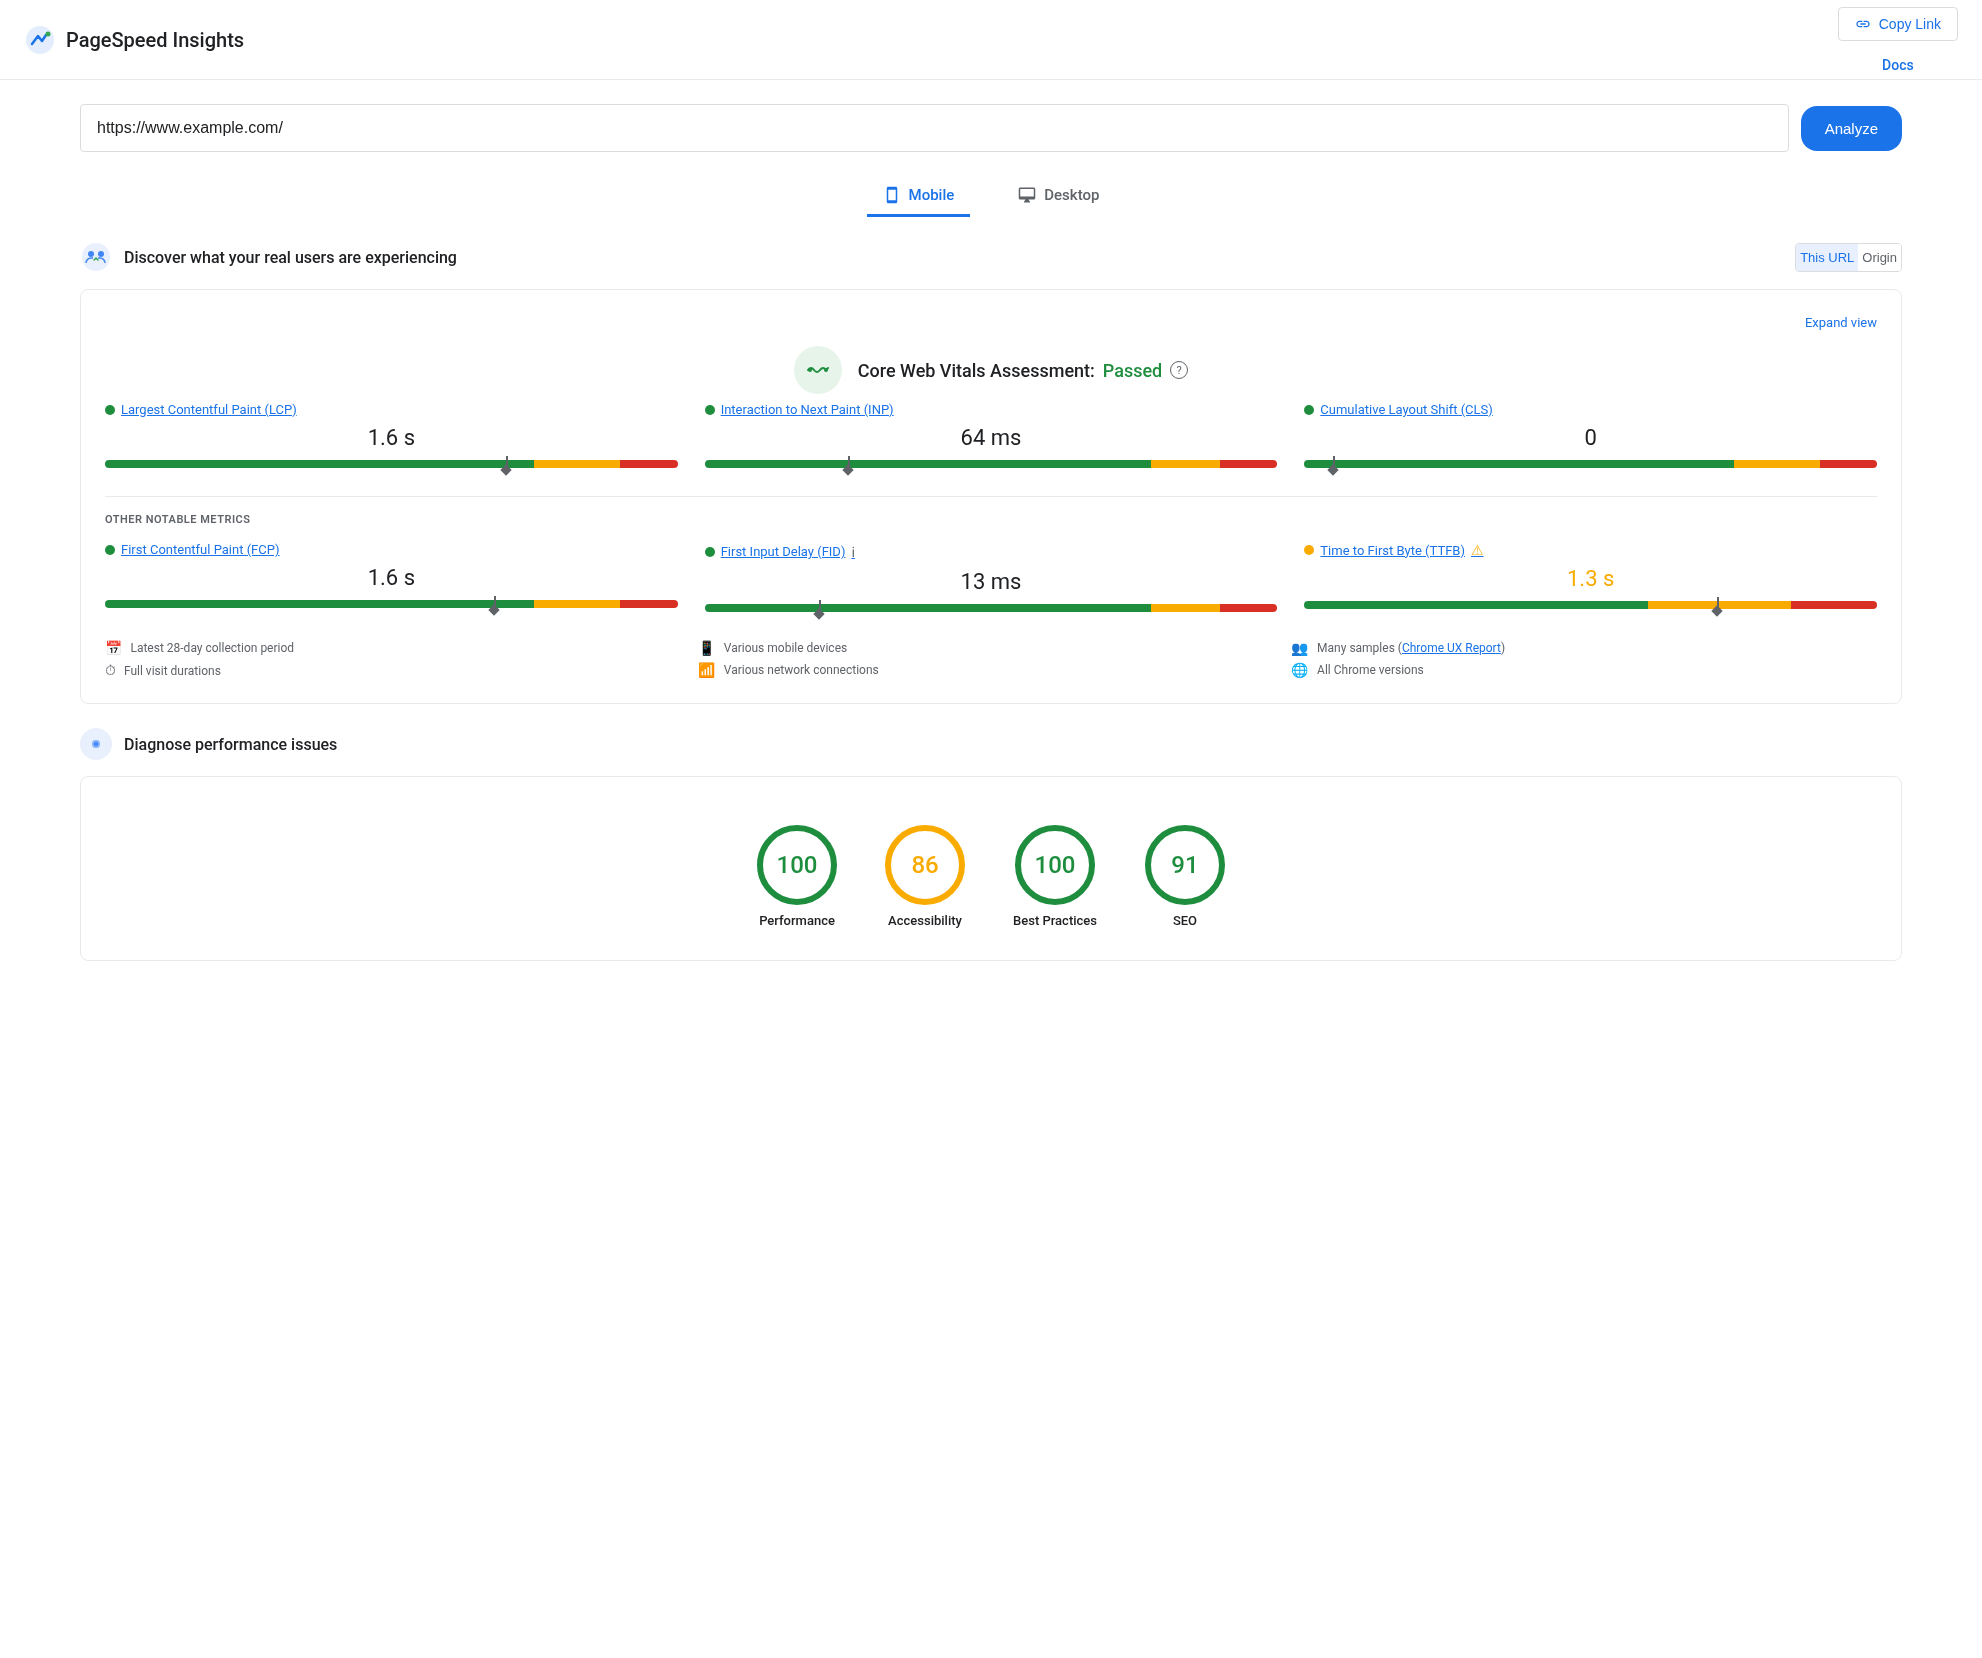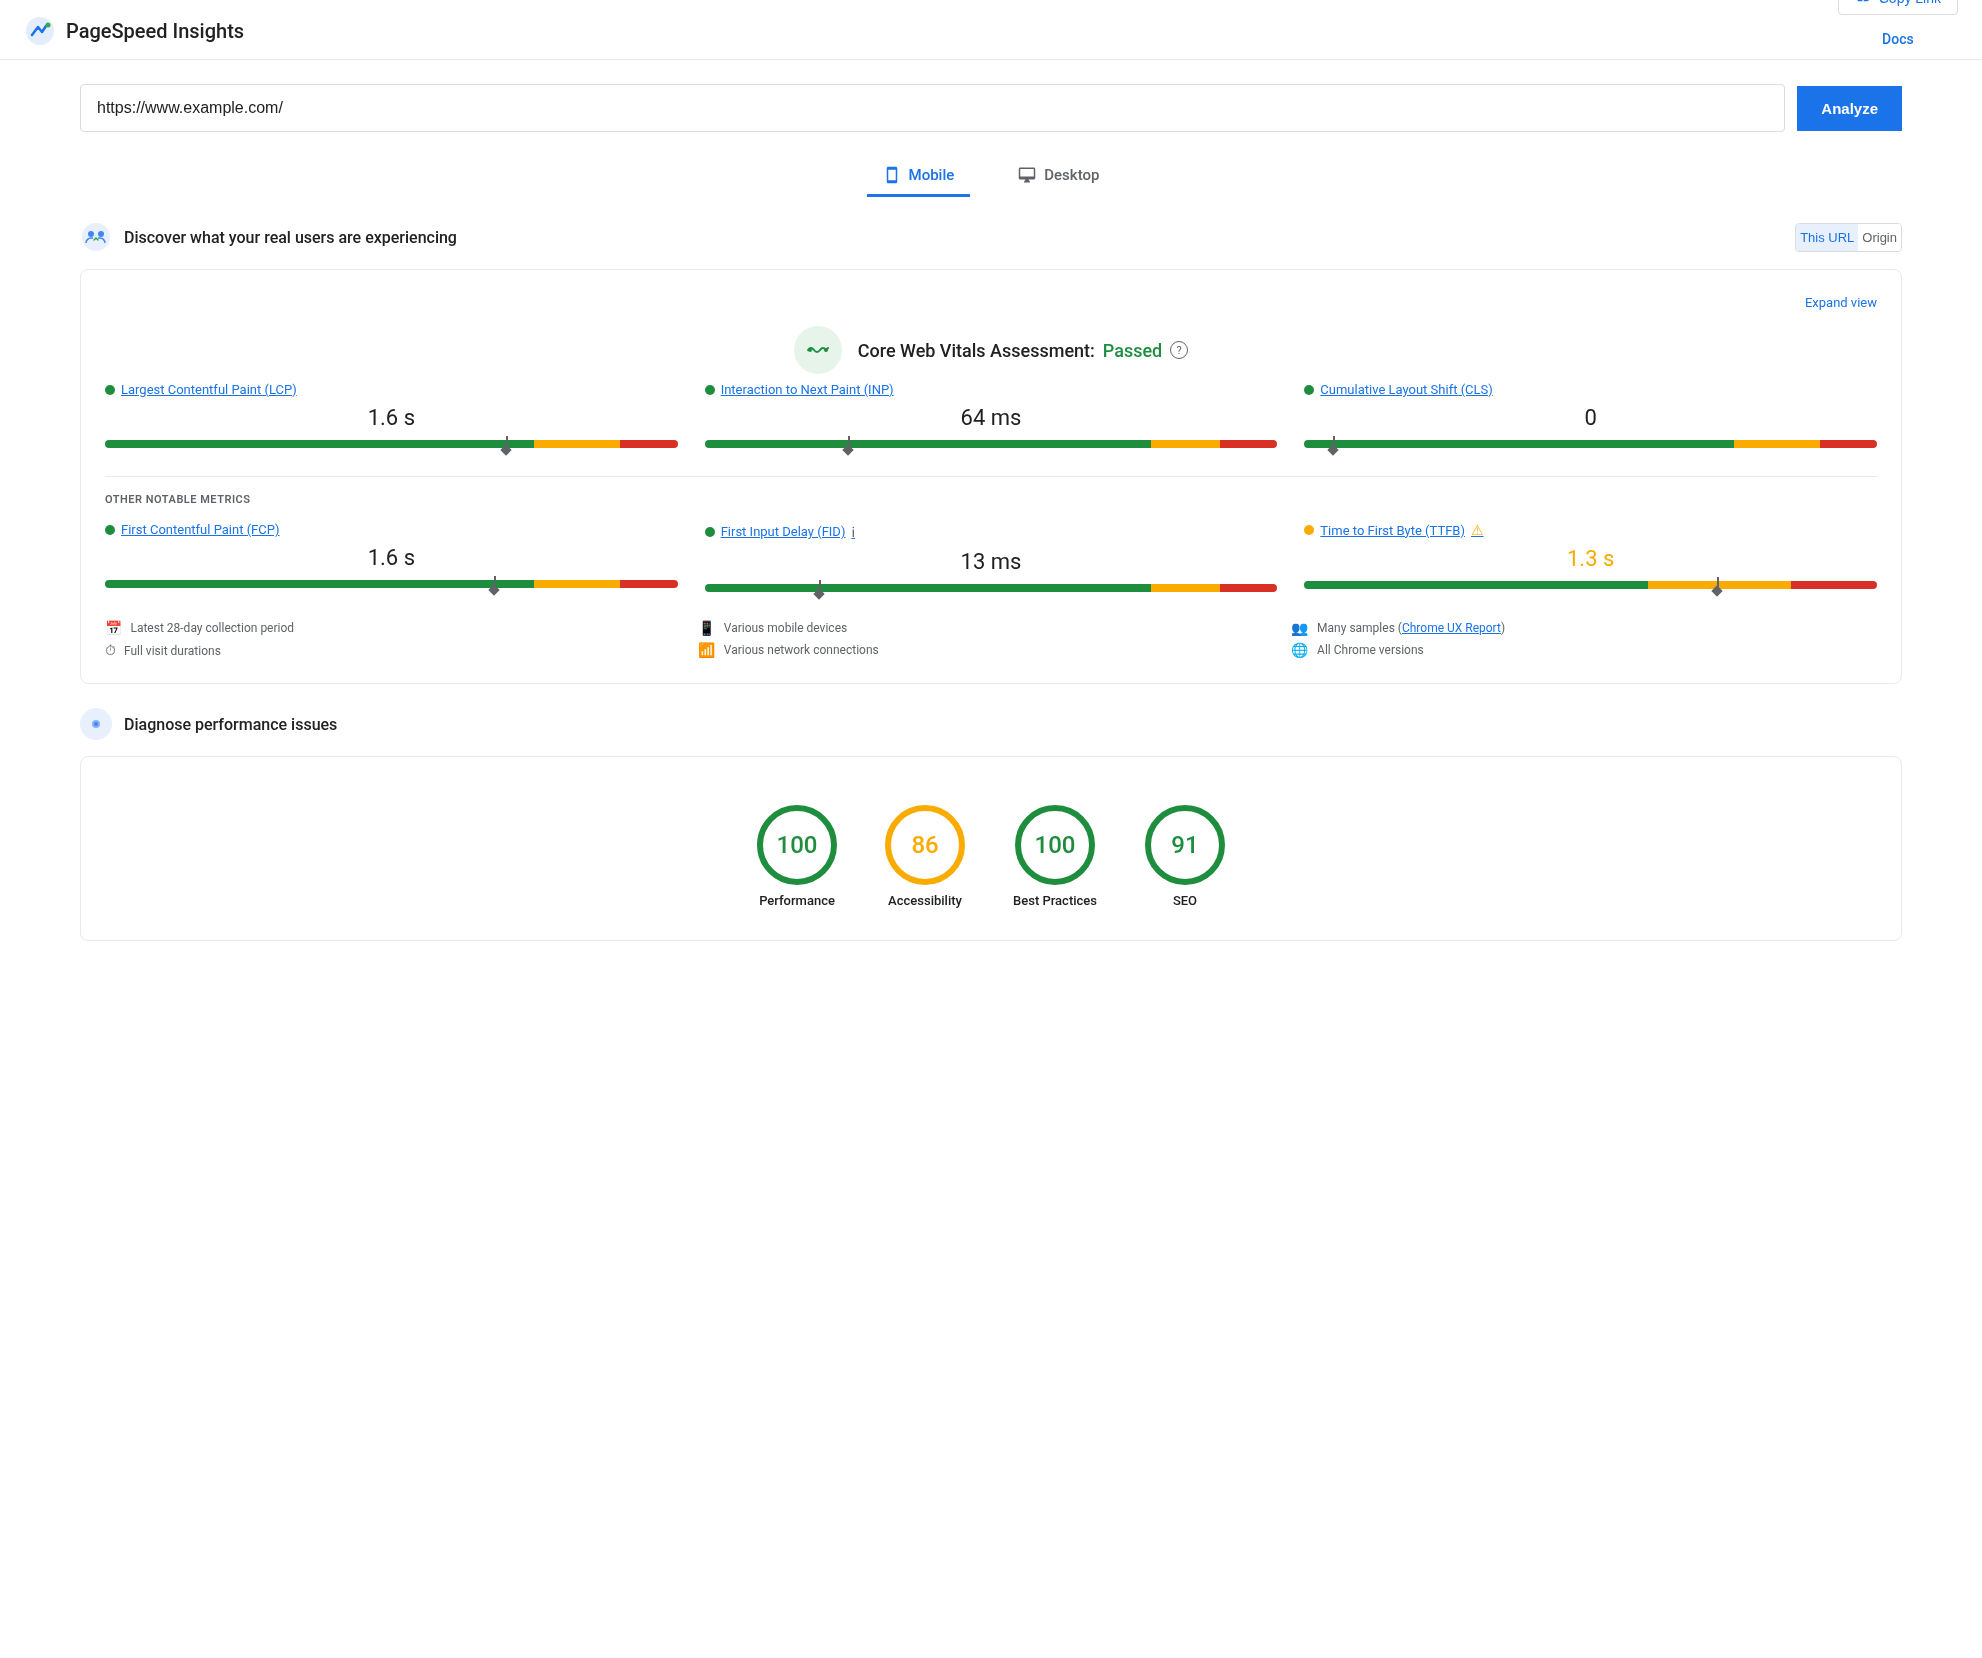--- a/index.html
+++ b/index.html
@@ -1,25 +1,25 @@
 <!DOCTYPE html>
 <html><head>
   <meta charset="utf-8">
   <style>
     * { box-sizing: border-box; margin: 0; padding: 0; }
     body { font-family: 'Google Sans', Roboto, Arial, sans-serif; background: #fff; color: #202124; font-size: 14px; }
 
     
     .header {
       display: flex;
-      align-items: flex-end;
+      align-items: center;
       justify-content: space-between;
       padding: 12px 24px;
       border-bottom: 1px solid #e8eaed;
-      height: 60px;
+      height: 80px;
     }
     .header-left { display: flex; align-items: center; gap: 10px; }
     .logo-text { font-size: 20px; font-weight: 500; color: #202124; }
     .header-right { display: flex; align-items: center; gap: 16px; flex-direction: column; }
     .copy-link-btn {
       display: flex; align-items: center; gap: 8px;
       border: 1px solid #dadce0; border-radius: 4px;
       padding: 8px 16px; background: #fff; cursor: pointer;
       font-size: 14px; color: #1a73e8; font-weight: 500;
     }
@@ -38,24 +38,24 @@
       border-radius: 4px;
       padding: 14px 16px;
       font-size: 16px;
       color: #202124;
       outline: none;
     }
     .analyze-btn {
       background: #1a73e8;
       color: #fff;
       border: none;
-      border-radius: 0;
+      border-radius: 16px;
       padding: 14px 24px;
       font-size: 15px;
-      font-weight: 700;
+      font-weight: 400;
       cursor: pointer;
       white-space: nowrap;
     }
 
     
     .tabs {
       display: flex;
       justify-content: center;
       gap: 32px;
       margin-bottom: 24px;

